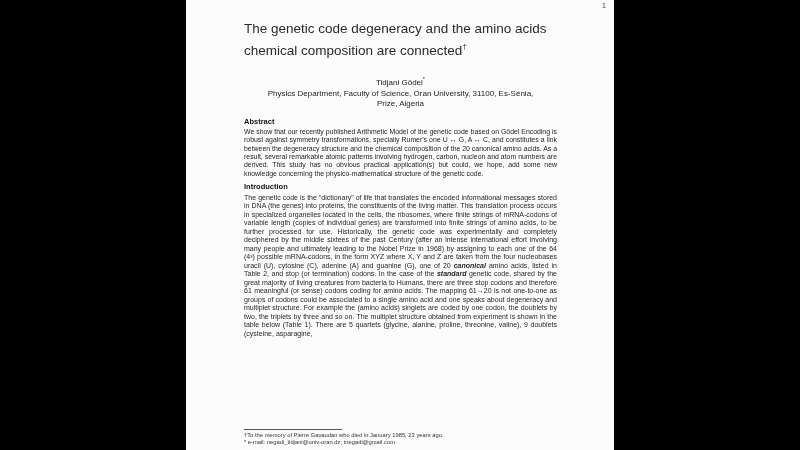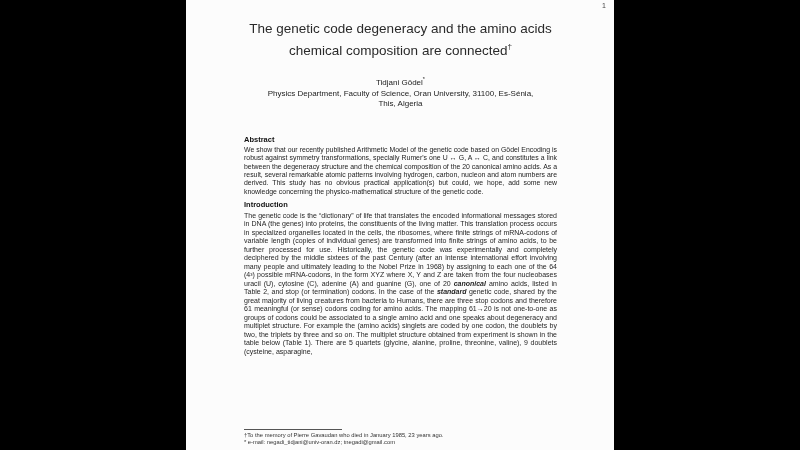--- a/index.html
+++ b/index.html
@@ -24,33 +24,33 @@
   }
   .page-inner { padding: 14px 57px 0 58px; }
   .page-number {
     position: absolute; top: 2px; right: 8px;
     font-size: 7px; color: #444;
   }
   .title {
     margin-top: 6px;
     font-size: 13.5px; line-height: 17.5px;
     font-weight: 400;
-    text-align: center;
+    text-align: left;
     color: #2a2a2a;
   }
   .title sup { font-size: 8px; }
   .authors {
     margin-top: 15px;
     text-align: center;
     font-size: 8px; line-height: 10px;
     color: #222;
   }
   .author-name { margin-bottom: 2px; }
   .author-name sup { font-size: 5.5px; }
-  .abstract { margin-top: 26px; }
+  .abstract { margin-top: 8px; }
   .section-heading {
     font-size: 7.5px; font-weight: bold; color: #111;
   }
   .abstract-text {
     margin-top: 2px;
     font-size: 6.9px; line-height: 8.3px;
     text-align: justify;
     color: #222;
   }
   .introduction { margin-top: 4px; }
@@ -85,21 +85,21 @@
 
     <div class="page-number">1</div>
 
     <div class="page-inner">
 
       <h1 class="title"><span>The genetic code degeneracy and the amino acids chemical composition are connected</span><sup>†</sup></h1>
 
       <div class="authors">
         <div class="author-name"><span>Tidjani Gödel</span><sup>*</sup></div>
         <div>Physics Department, Faculty of Science, Oran University, 31100, Es-Sénia,</div>
-        <div>This, Algeria</div>
+        <div>Prize, Algeria</div>
       </div>
 
       <div class="abstract">
         <div class="section-heading">Abstract</div>
         <p class="abstract-text">We show that our recently published Arithmetic Model of the genetic code based on Gödel Encoding is robust against symmetry transformations, specially Rumer's one U ↔ G, A ↔ C, and constitutes a link between the degeneracy structure and the chemical composition of the 20 canonical amino acids. As a result, several remarkable atomic patterns involving hydrogen, carbon, nucleon and atom numbers are derived. This study has no obvious practical application(s) but could, we hope, add some new knowledge concerning the physico-mathematical structure of the genetic code.</p>
       </div>
 
       <div class="introduction">
         <div class="section-heading">Introduction</div>
         <p class="body-text"><span>The genetic code is the “dictionary” of life that translates the encoded informational messages stored in DNA (the genes) into proteins, the constituents of the living matter. This translation process occurs in specialized organelles located in the cells, the ribosomes, where finite strings of mRNA-codons of variable length (copies of individual genes) are transformed into finite strings of amino acids, to be further processed for use. Historically, the genetic code was experimentally and completely deciphered by the middle sixtees of the past Century (after an intense international effort involving many people and ultimately leading to the Nobel Prize in 1968) by assigning to each one of the 64 (4³) possible mRNA-codons, in the form XYZ where X, Y and Z are taken from the four nucleobases uracil (U), cytosine (C), adenine (A) and guanine (G), one of 20 </span><span class="emph">canonical</span><span> amino acids, listed in Table 2, and stop (or termination) codons. In the case of the </span><span class="emph">standard</span><span> genetic code, shared by the great majority of living creatures from bacteria to Humans, there are three stop codons and therefore 61 meaningful (or sense) codons coding for amino acids. The mapping 61→20 is not one-to-one as groups of codons could be associated to a single amino acid and one speaks about degeneracy and multiplet structure. For example the (amino acids) singlets are coded by one codon, the doublets by two, the triplets by three and so on. The multiplet structure obtained from experiment is shown in the table below (Table 1). There are 5 quartets (glycine, alanine, proline, threonine, valine), 9 doublets (cysteine, asparagine,</span></p>

